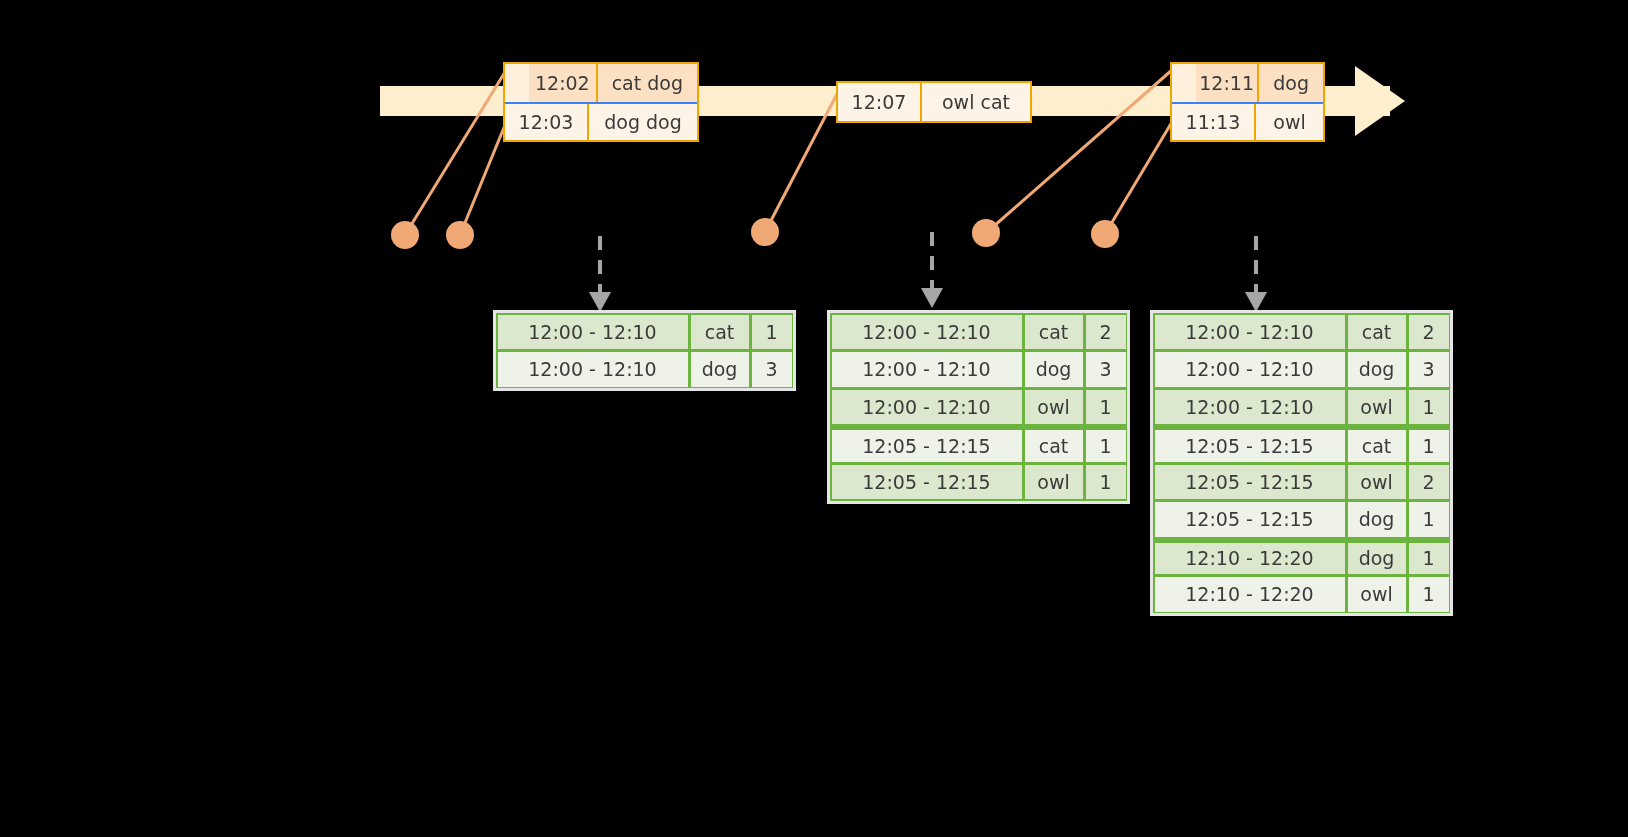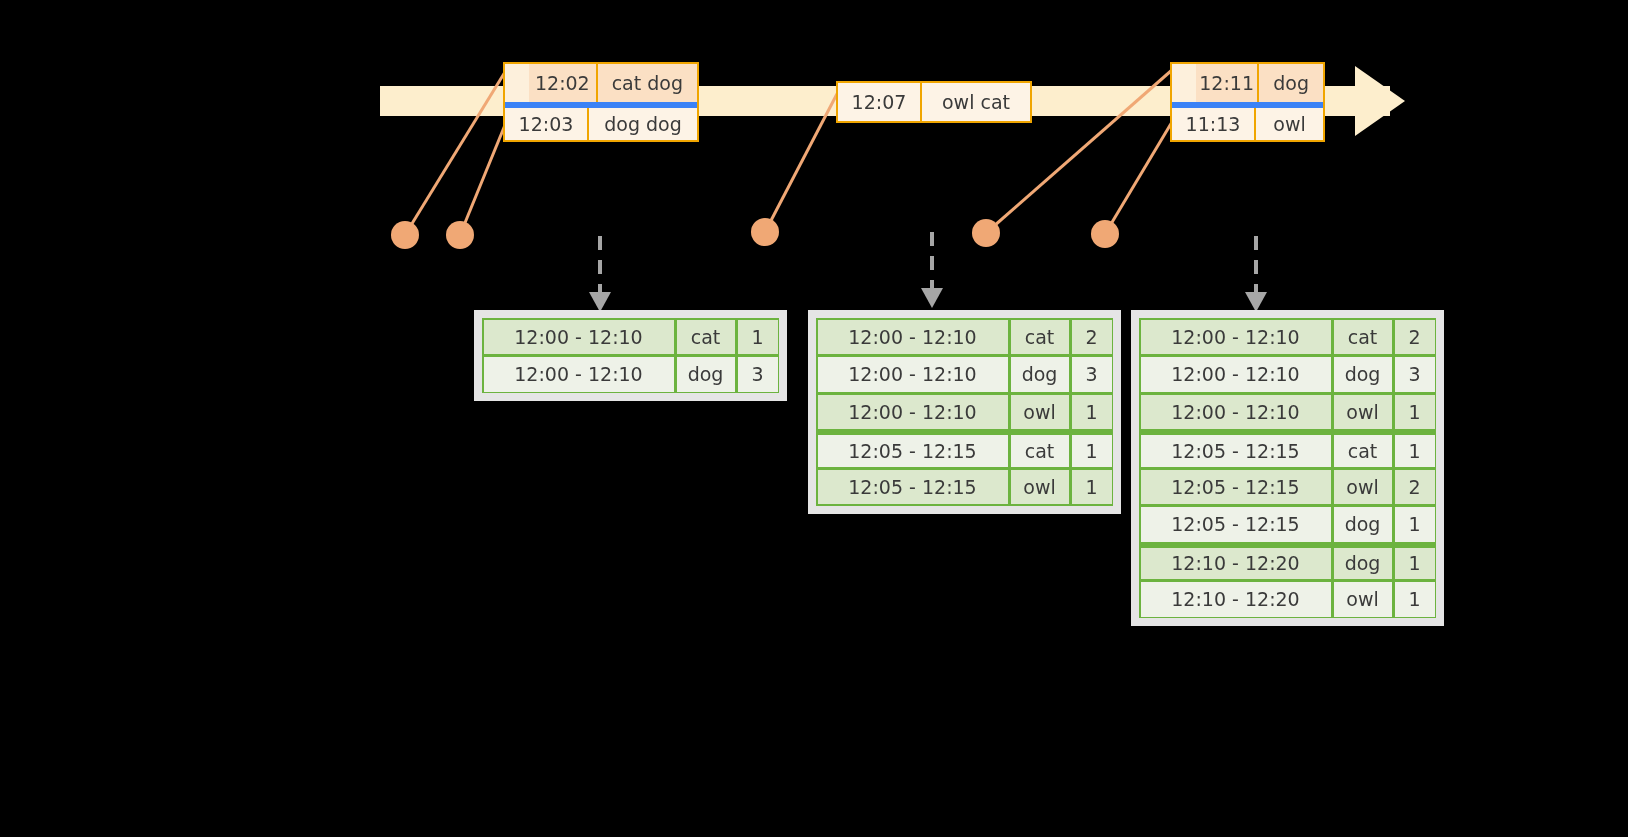--- a/index.html
+++ b/index.html
@@ -30,21 +30,21 @@
     border: 2px solid #f0a500;
     box-sizing: border-box;
     background: #fdf0dc;
   }
   .evt-row {
     display: flex;
     height: 38px;
     box-sizing: border-box;
   }
   .evt-row + .evt-row {
-    border-top: 6px solid #3b82f6;
+    border-top: 2px solid #3b82f6;
   }
   .evt-row.shade-a { background: #fbe0c4; margin-left: 24px; }
   .evt-row.shade-b { background: #fdf3e6; }
   .evt-time {
     width: 84px;
     display: flex;
     align-items: center;
     justify-content: center;
     font-size: 19px;
     color: #3a3a3a;
@@ -59,23 +59,24 @@
     font-size: 19px;
     color: #3a3a3a;
     padding: 0 14px;
     box-sizing: border-box;
     white-space: nowrap;
   }
 
   
   .res-table {
     position: absolute;
-    border: 8px solid #e5e5e5;
+    border: 3px solid #e5e5e5;
     box-sizing: border-box;
     background: #6cb33f;
+    margin-left: 19px;
   }
   .res-row {
     display: flex;
     height: 37.5px;
     box-sizing: border-box;
   }
   .res-row.shade-a .cell { background: #dce8cd; }
   .res-row.shade-b .cell { background: #eef2e8; }
   .res-row.grp-sep { border-top: 3px solid #6cb33f; }
   .cell {

